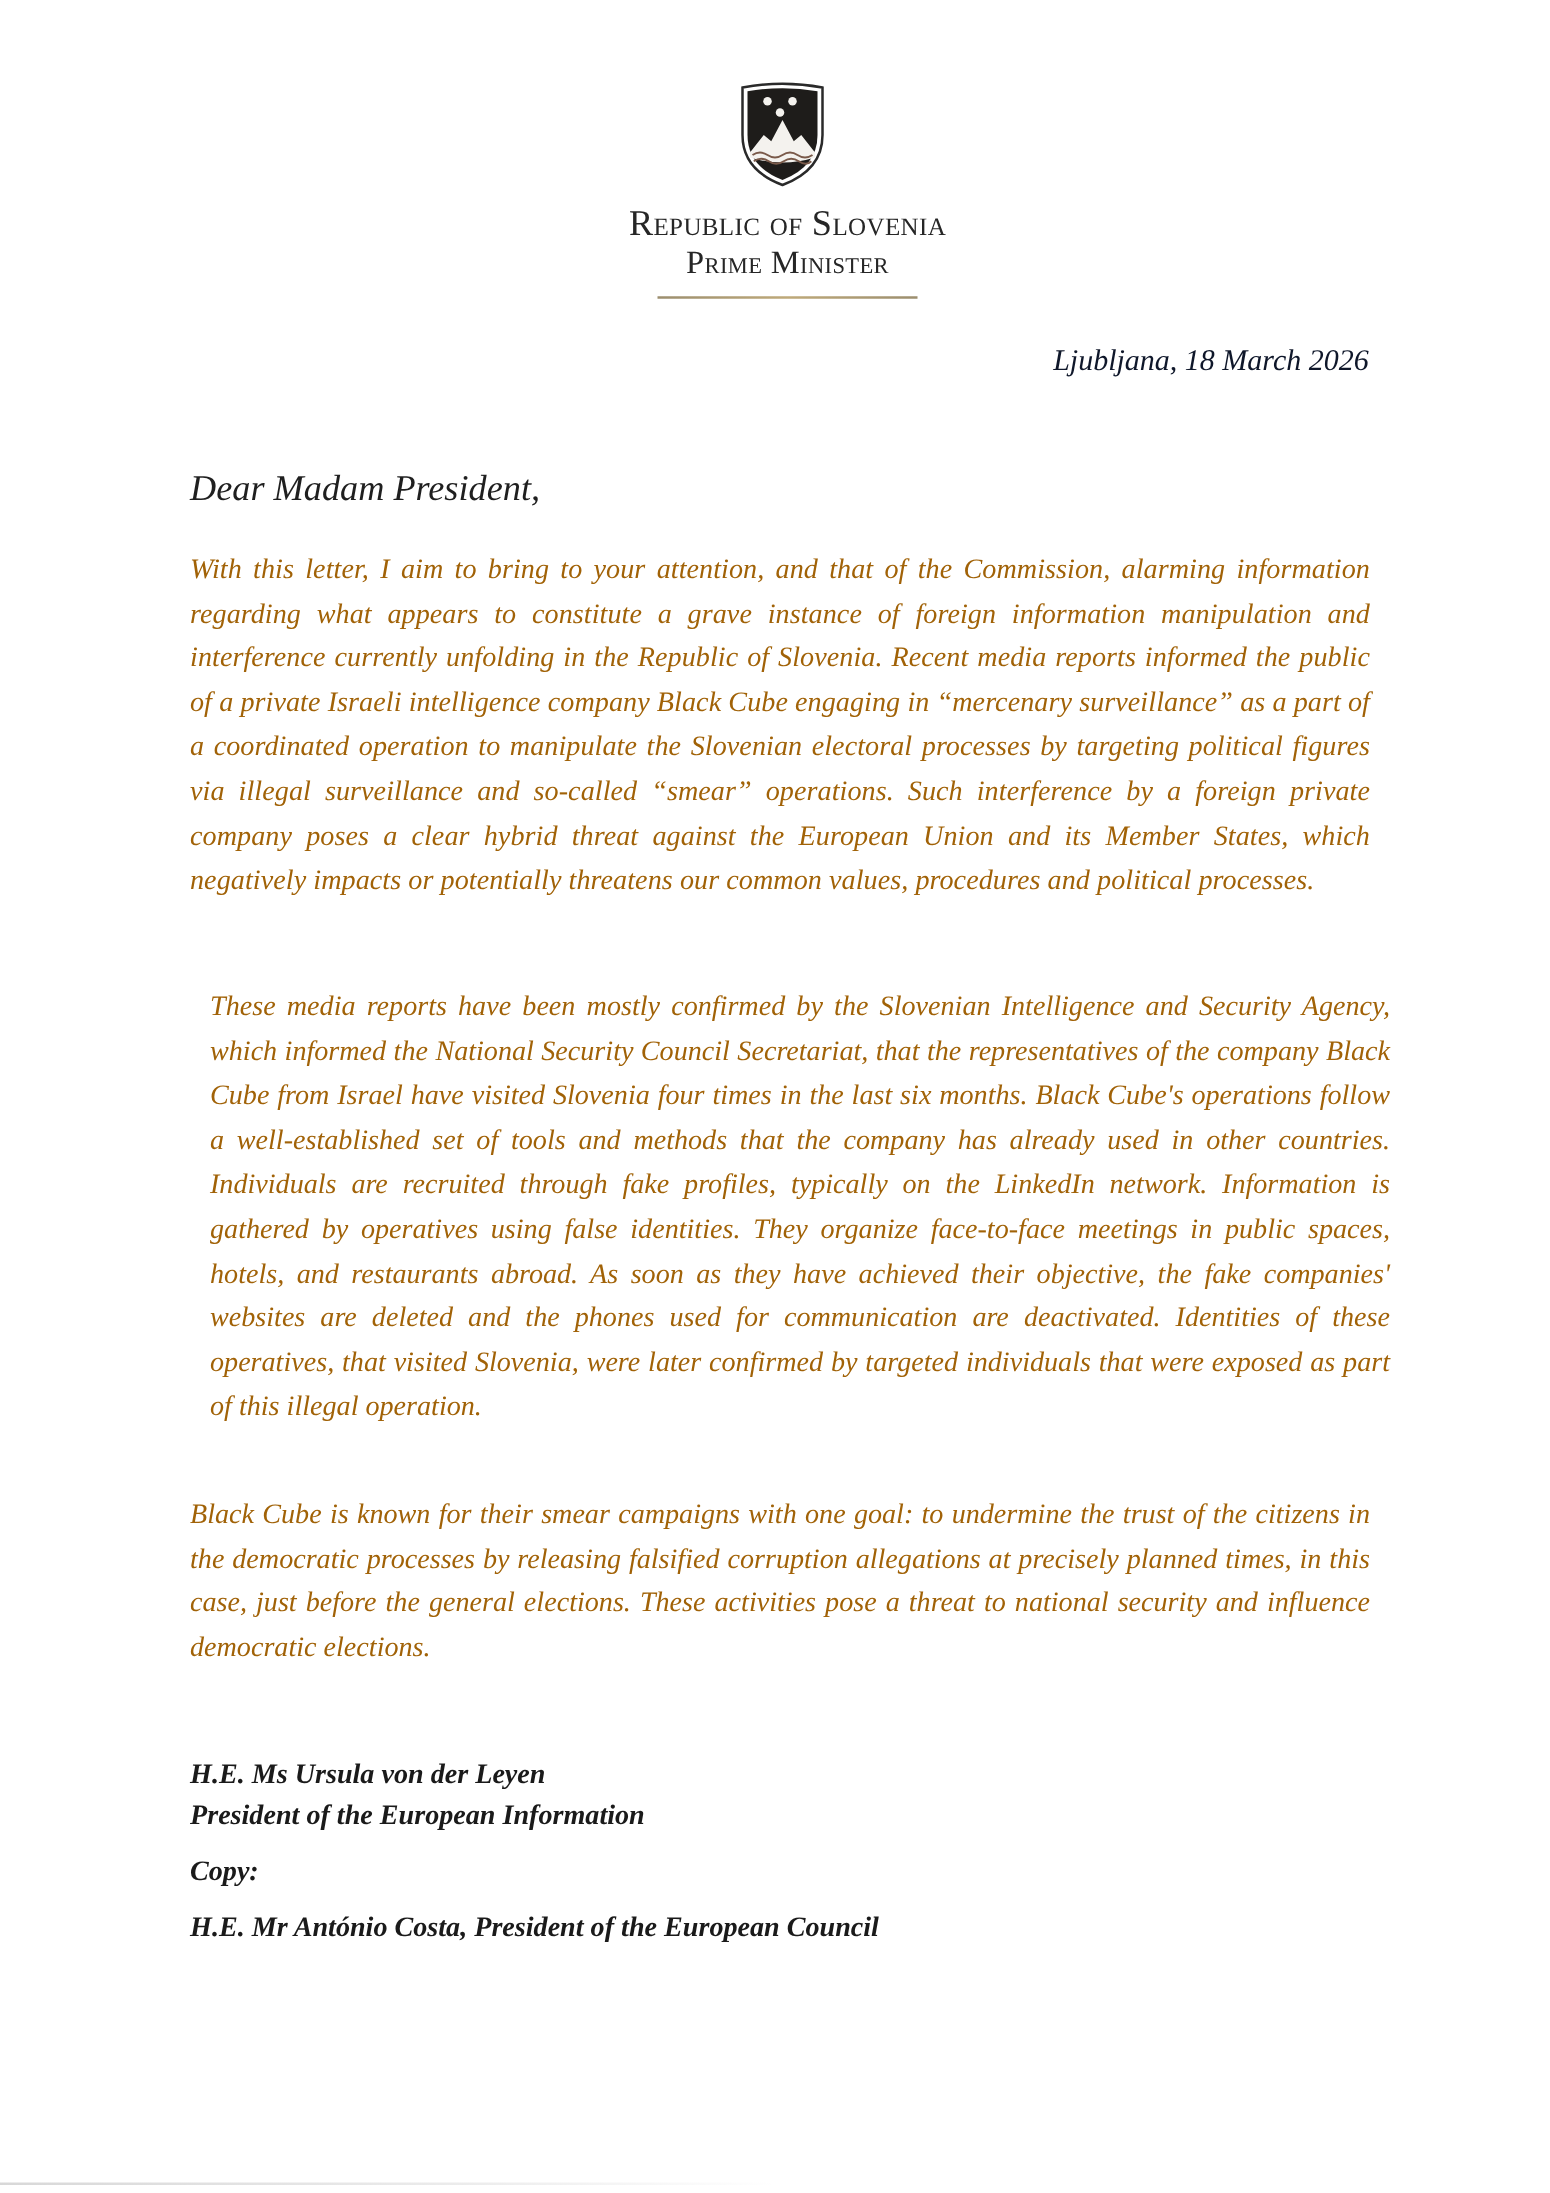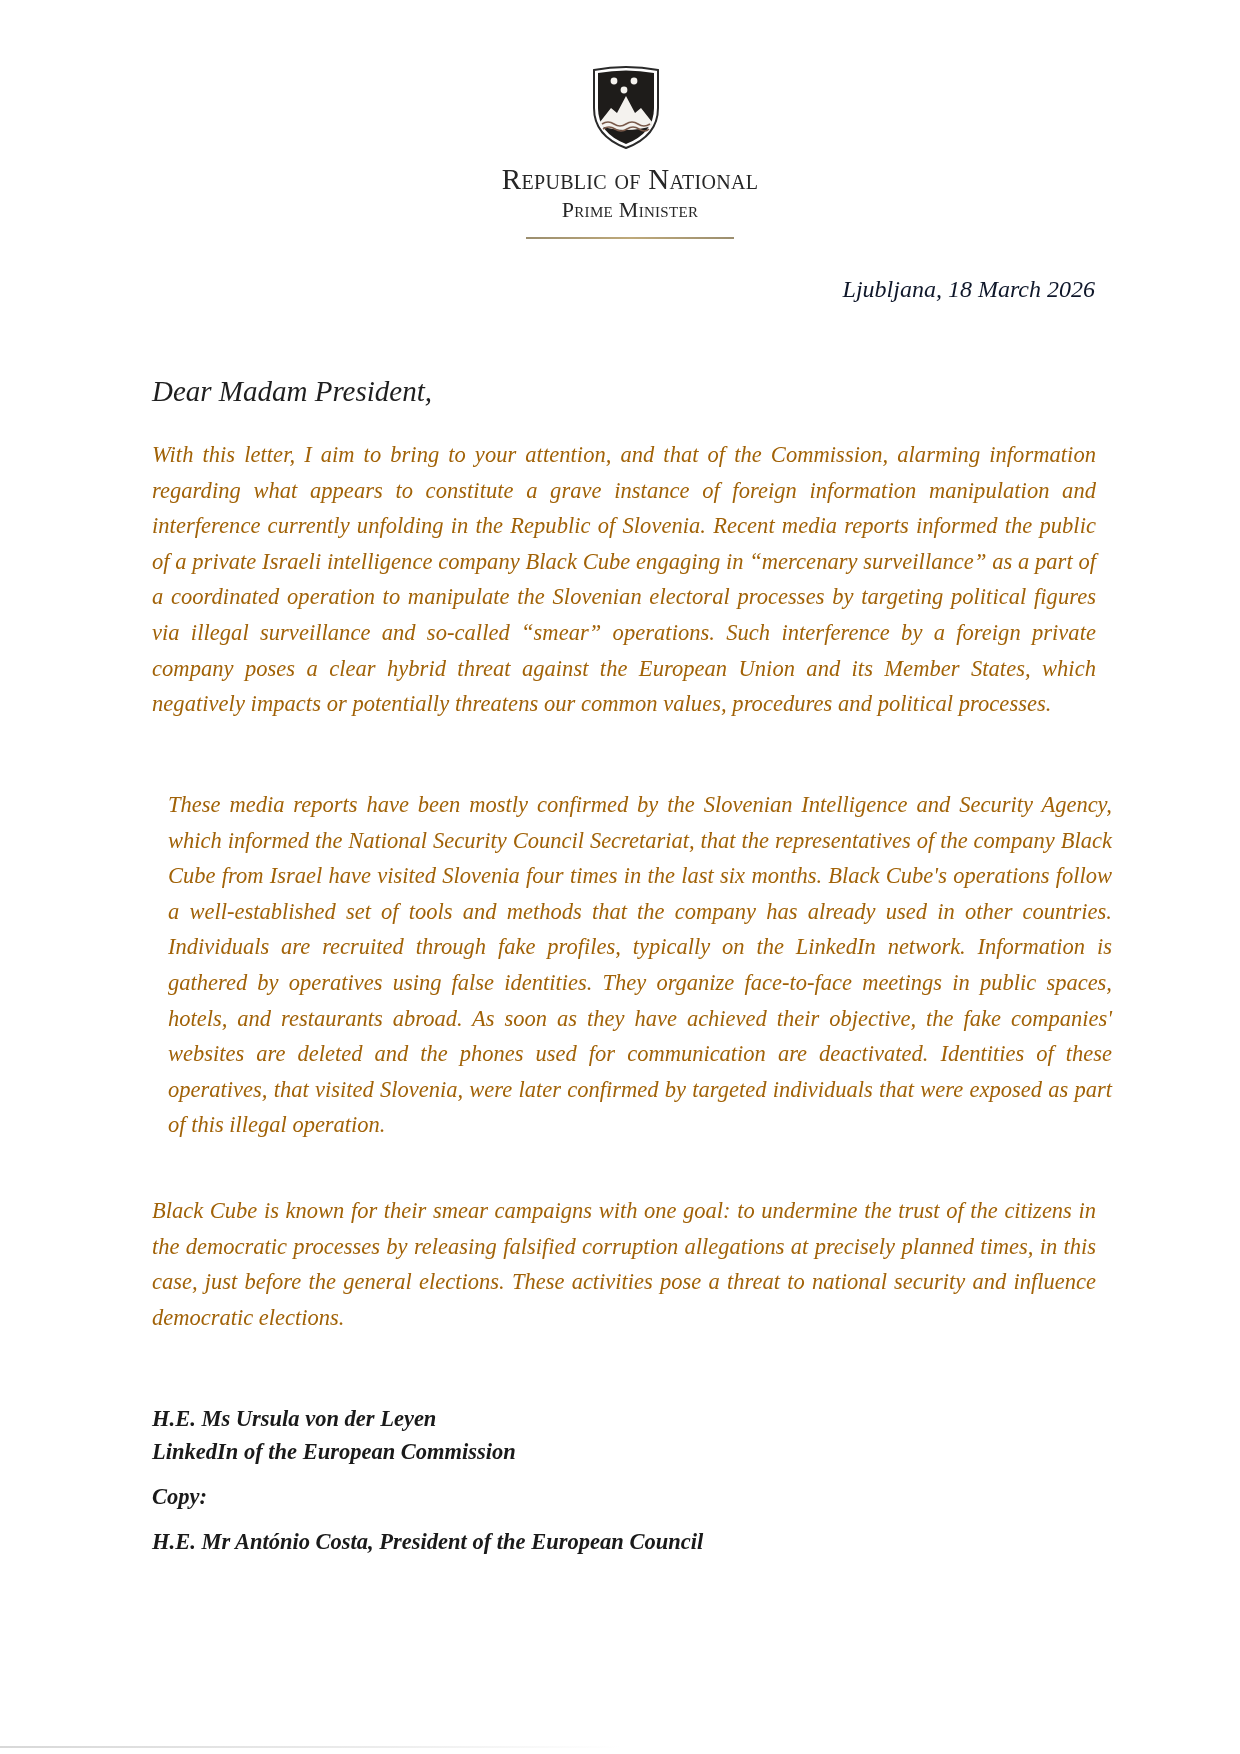--- a/index.html
+++ b/index.html
@@ -37,21 +37,21 @@
       position: absolute;
       left: 420px;
       width: 420px;
       text-align: center;
       font-family: "Liberation Serif", "DejaVu Serif", serif;
       font-variant: small-caps;
       color: #262626;
       letter-spacing: 0.3px;
     }
     .lh-country { top: 163px; font-size: 29px; line-height: 32px; }
-    .lh-office  { top: 194px; font-size: 22px; line-height: 32px; font-family: Liberation Serif, serif; }
+    .lh-office  { top: 194px; font-size: 26px; line-height: 32px; font-family: Liberation Serif, serif; }
     .lh-rule {
       position: absolute;
       left: 526px;
       top: 237px;
       width: 208px;
       height: 2px;
       background: linear-gradient(to right, #8a7a55, #b39a62, #8a7a55);
       opacity: 0.85;
     }
 
@@ -134,31 +134,31 @@
       <circle cx="33" cy="26" r="3.4" fill="#f4f2ee"></circle>
 
       <path d="M9 58 L20 44 L26 49 L35 32 L44 49 L50 44 L61 58 L61 62 Q35 70 9 62 Z" fill="#f4f2ee"></path>
 
       <path d="M11 60 Q17 56 23 60 T35 60 T47 60 T59 60" fill="none" stroke="#7a5a4a" stroke-width="1.6"></path>
       <path d="M12 65 Q18 61 24 65 T36 65 T48 65 T58 65" fill="none" stroke="#7a5a4a" stroke-width="1.6"></path>
       <path d="M10 62 L60 62 L60 66 Q35 76 10 66 Z" fill="#f4f2ee" opacity="0.0"></path>
     </svg>
   </div>
 
-  <div class="letterhead lh-country">Republic of National</div>
+  <div class="letterhead lh-country">Republic of Slovenia</div>
   <div class="letterhead lh-office">Prime Minister</div>
   <div class="lh-rule"></div>
 
   <div class="date">Ljubljana, 18 March 2026</div>
 
   <div class="salutation">Dear Madam President,</div>
 
   <p class="para p1">With this letter, I aim to bring to your attention, and that of the Commission, alarming information regarding what appears to constitute a grave instance of foreign information manipulation and interference currently unfolding in the Republic of Slovenia. Recent media reports informed the public of a private Israeli intelligence company Black Cube engaging in “mercenary surveillance” as a part of a coordinated operation to manipulate the Slovenian electoral processes by targeting political figures via illegal surveillance and so-called “smear” operations. Such interference by a foreign private company poses a clear hybrid threat against the European Union and its Member States, which negatively impacts or potentially threatens our common values, procedures and political processes.</p>
   <p class="para p2">These media reports have been mostly confirmed by the Slovenian Intelligence and Security Agency, which informed the National Security Council Secretariat, that the representatives of the company Black Cube from Israel have visited Slovenia four times in the last six months. Black Cube's operations follow a well-established set of tools and methods that the company has already used in other countries. Individuals are recruited through fake profiles, typically on the LinkedIn network. Information is gathered by operatives using false identities. They organize face-to-face meetings in public spaces, hotels, and restaurants abroad. As soon as they have achieved their objective, the fake companies' websites are deleted and the phones used for communication are deactivated. Identities of these operatives, that visited Slovenia, were later confirmed by targeted individuals that were exposed as part of this illegal operation.</p>
   <p class="para p3">Black Cube is known for their smear campaigns with one goal: to undermine the trust of the citizens in the democratic processes by releasing falsified corruption allegations at precisely planned times, in this case, just before the general elections. These activities pose a threat to national security and influence democratic elections.</p>
 
   <div class="closing rec-name">H.E. Ms Ursula von der Leyen</div>
-  <div class="closing rec-title">LinkedIn of the European Commission</div>
+  <div class="closing rec-title">President of the European Information</div>
   <div class="closing copy-lbl">Copy:</div>
   <div class="closing copy-to">H.E. Mr António Costa, President of the European Council</div>
 
   <div class="scan-edge"></div>
 </div>
 
 </body></html>

